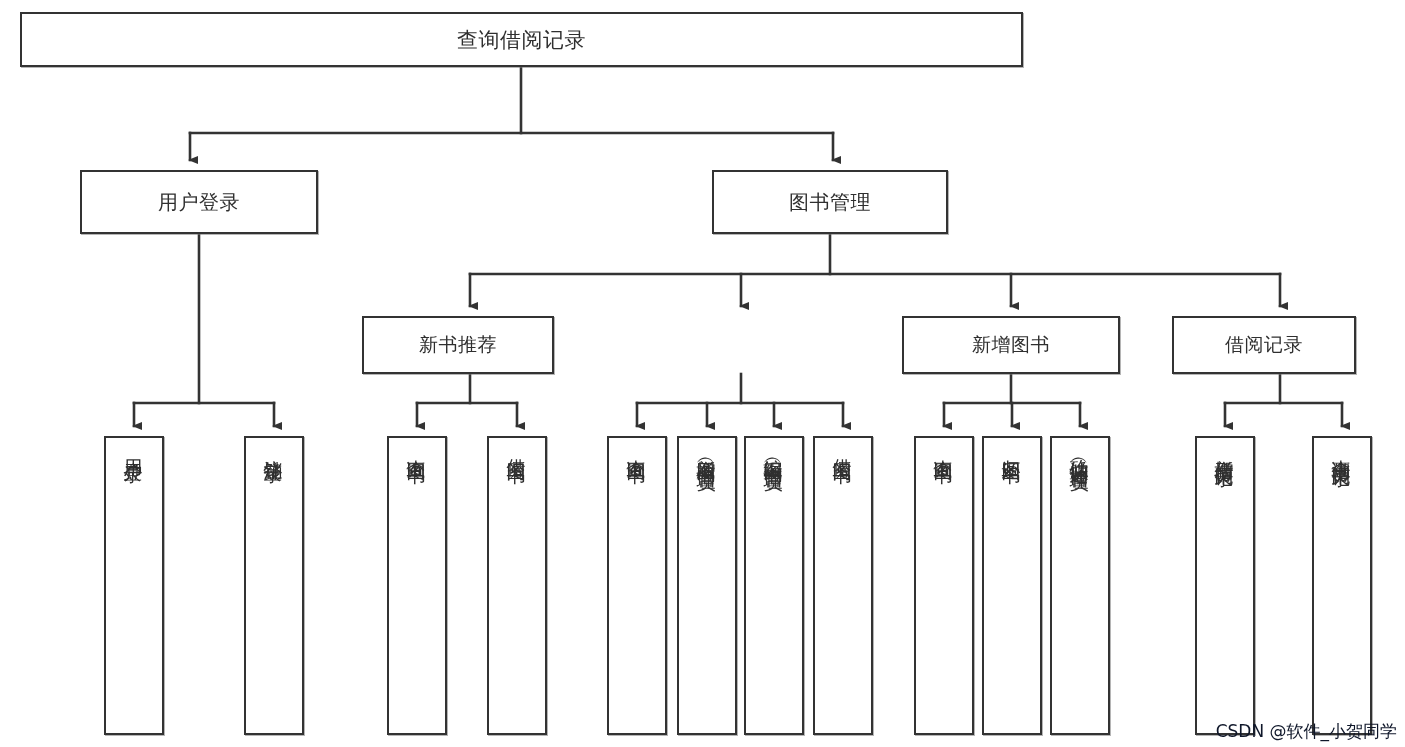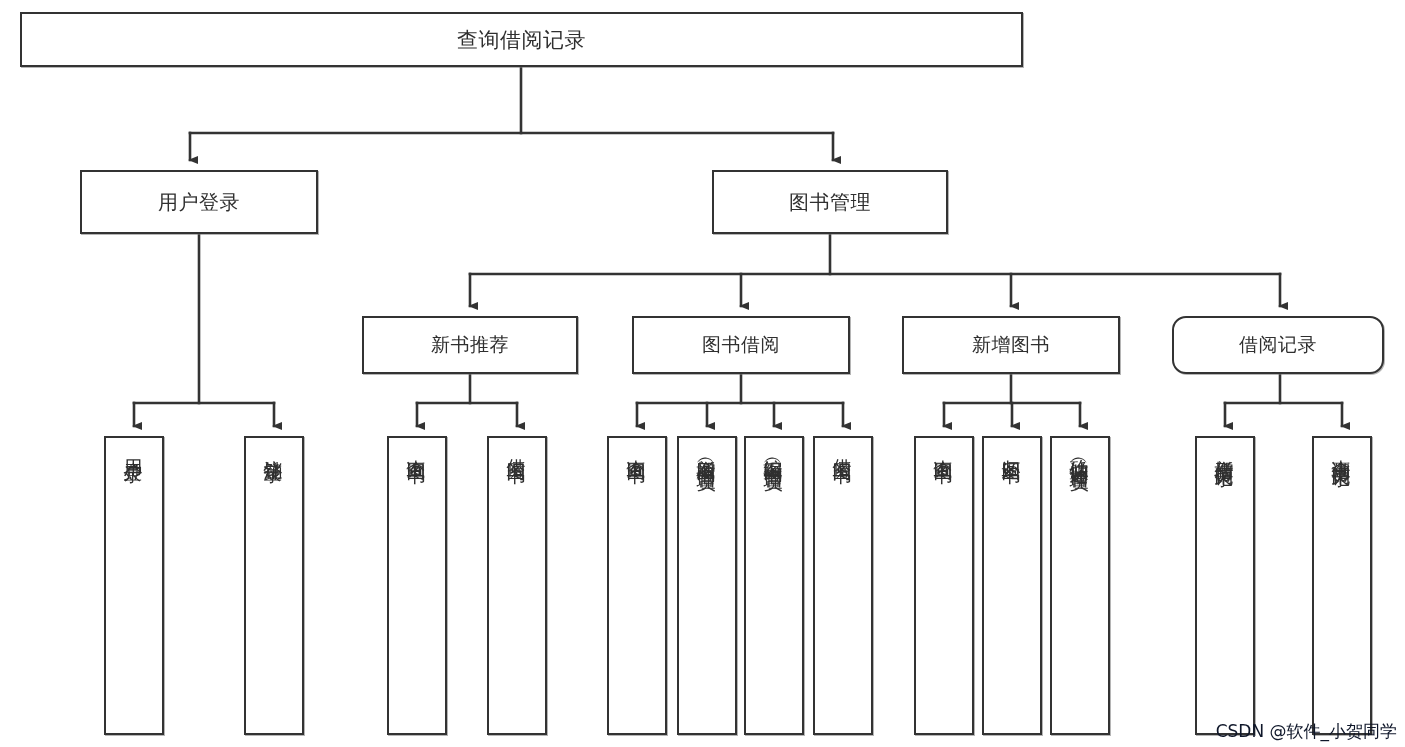--- a/index.html
+++ b/index.html
@@ -125,30 +125,27 @@
     <span>查询借阅记录</span>
   </div>
 
   <div class="node lvl2" id="node-user-login" style="left: 80px; top: 170px; width: 238px; height: 64px;">
     <span>用户登录</span>
   </div>
   <div class="node lvl2" id="node-book-manage" style="left: 712px; top: 170px; width: 236px; height: 64px;">
     <span>图书管理</span>
   </div>
 
-  <div class="node lvl3" id="node-new-book-recommend" style="left: 362px; top: 316px; width: 216px; height: 58px;">
+  <div class="node lvl3" id="node-new-book-recommend" style="left: 362px; top: 316px; width: 192px; height: 58px;">
     <span>新书推荐</span>
-  </div>
-  <div class="node lvl3" id="node-book-borrow" style="left: 632px; top: 316px; width: 218px; height: 58px;">
-    <span>图书借阅</span>
   </div>
   <div class="node lvl3" id="node-current-borrow" style="left: 902px; top: 316px; width: 218px; height: 58px;">
     <span>新增图书</span>
   </div>
-  <div class="node lvl3" id="node-borrow-record" style="left: 1172px; top: 316px; width: 212px; height: 58px; border-radius: 14px;">
+  <div class="node lvl3" id="node-borrow-record" style="left: 1172px; top: 316px; width: 184px; height: 58px;">
     <span>借阅记录</span>
   </div>
 
   <div class="node leaf" id="leaf-0" style="left: 104px; top: 436px; width: 60px; height: 299px;">
     <span class="vtext">用户登录</span>
   </div>
   <div class="node leaf" id="leaf-1" style="left: 244px; top: 436px; width: 60px; height: 299px;">
     <span class="vtext">注销登录</span>
   </div>
   <div class="node leaf" id="leaf-2" style="left: 387px; top: 436px; width: 60px; height: 299px;">

